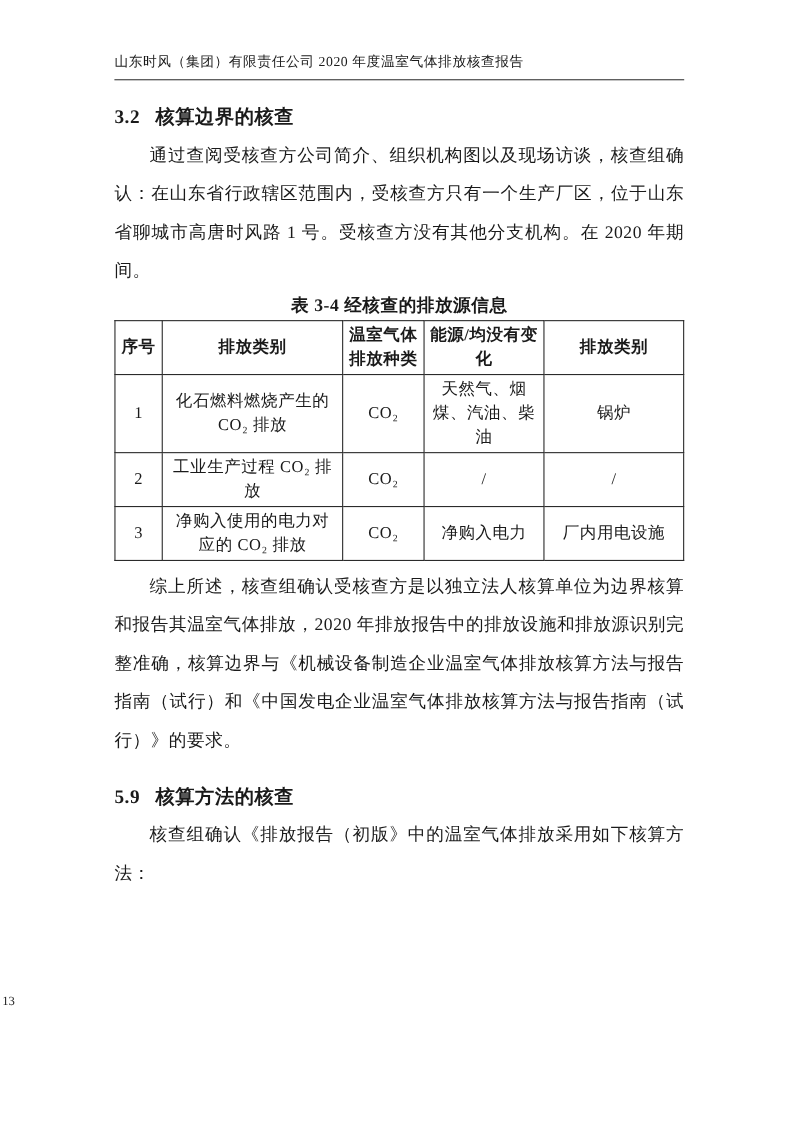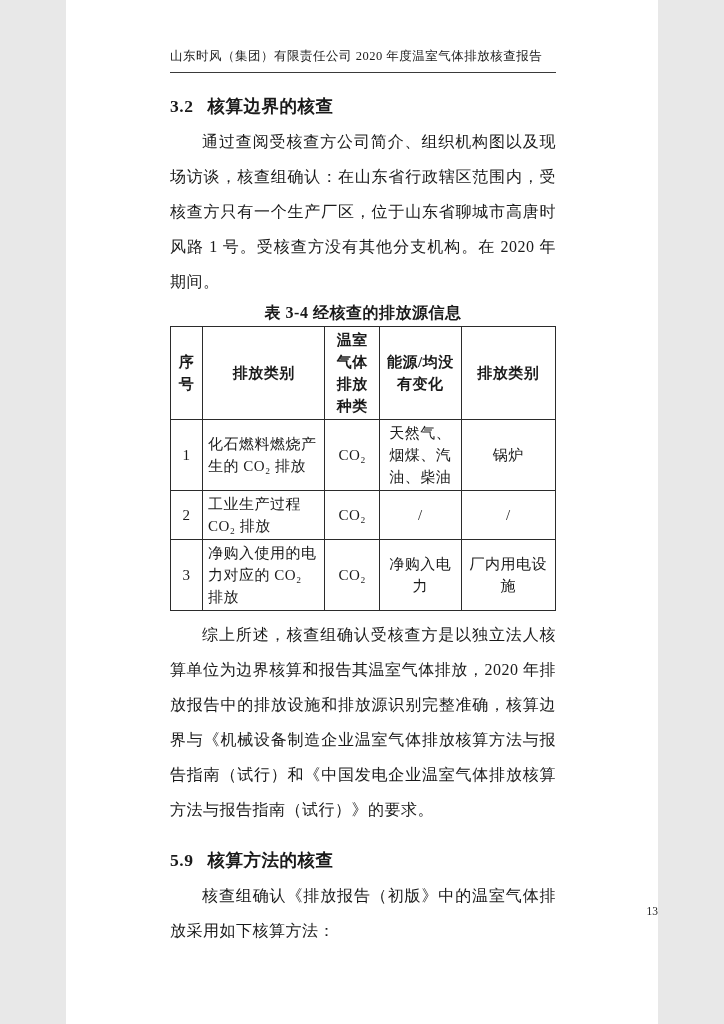--- a/index.html
+++ b/index.html
@@ -1,18 +1,18 @@
 <!DOCTYPE html>
 <html><head>
 <meta charset="utf-8">
 <style>
   html, body { margin: 0; padding: 0; background: #e8e8e8; }
   .page {
     position: relative;
-    width: 592px;
+    width: 724px;
     height: 1024px;
     margin: 0 auto;
     background: #ffffff;
     font-family: "Liberation Serif", "DejaVu Serif", serif;
     color: #1a1a1a;
     box-sizing: border-box;
     padding: 48px 102px 0 104px;
     overflow: hidden;
   }
   .doc-header {
@@ -53,32 +53,32 @@
   table.src-table th, table.src-table td {
     border: 1.2px solid #2b2b2b;
     padding: 2px 5px;
     line-height: 22px;
     text-align: center;
     vertical-align: middle;
     letter-spacing: 0.5px;
     overflow: hidden;
   }
   table.src-table th { font-weight: bold; }
-  table.src-table td.cell-left { text-align: left; }
+  table.src-table td.cell-left { text-align: center; }
   .col-no   { width: 8.3%; }
   .col-cat  { width: 31.8%; }
   .col-gas  { width: 14.2%; }
   .col-fuel { width: 21.2%; }
   .col-dev  { width: 24.5%; }
   .para-after-table { margin-top: 6px; }
   .page-footer {
     position: absolute;
     left: 2px; right: 0;
     top: 905px;
-    text-align: right;
+    text-align: left;
     font-size: 11.5px;
     color: #222;
   }
 </style>
 </head>
 <body>
 
 <div class="page">
 
   <div class="doc-header">山东时风（集团）有限责任公司 2020 年度温室气体排放核查报告</div>

